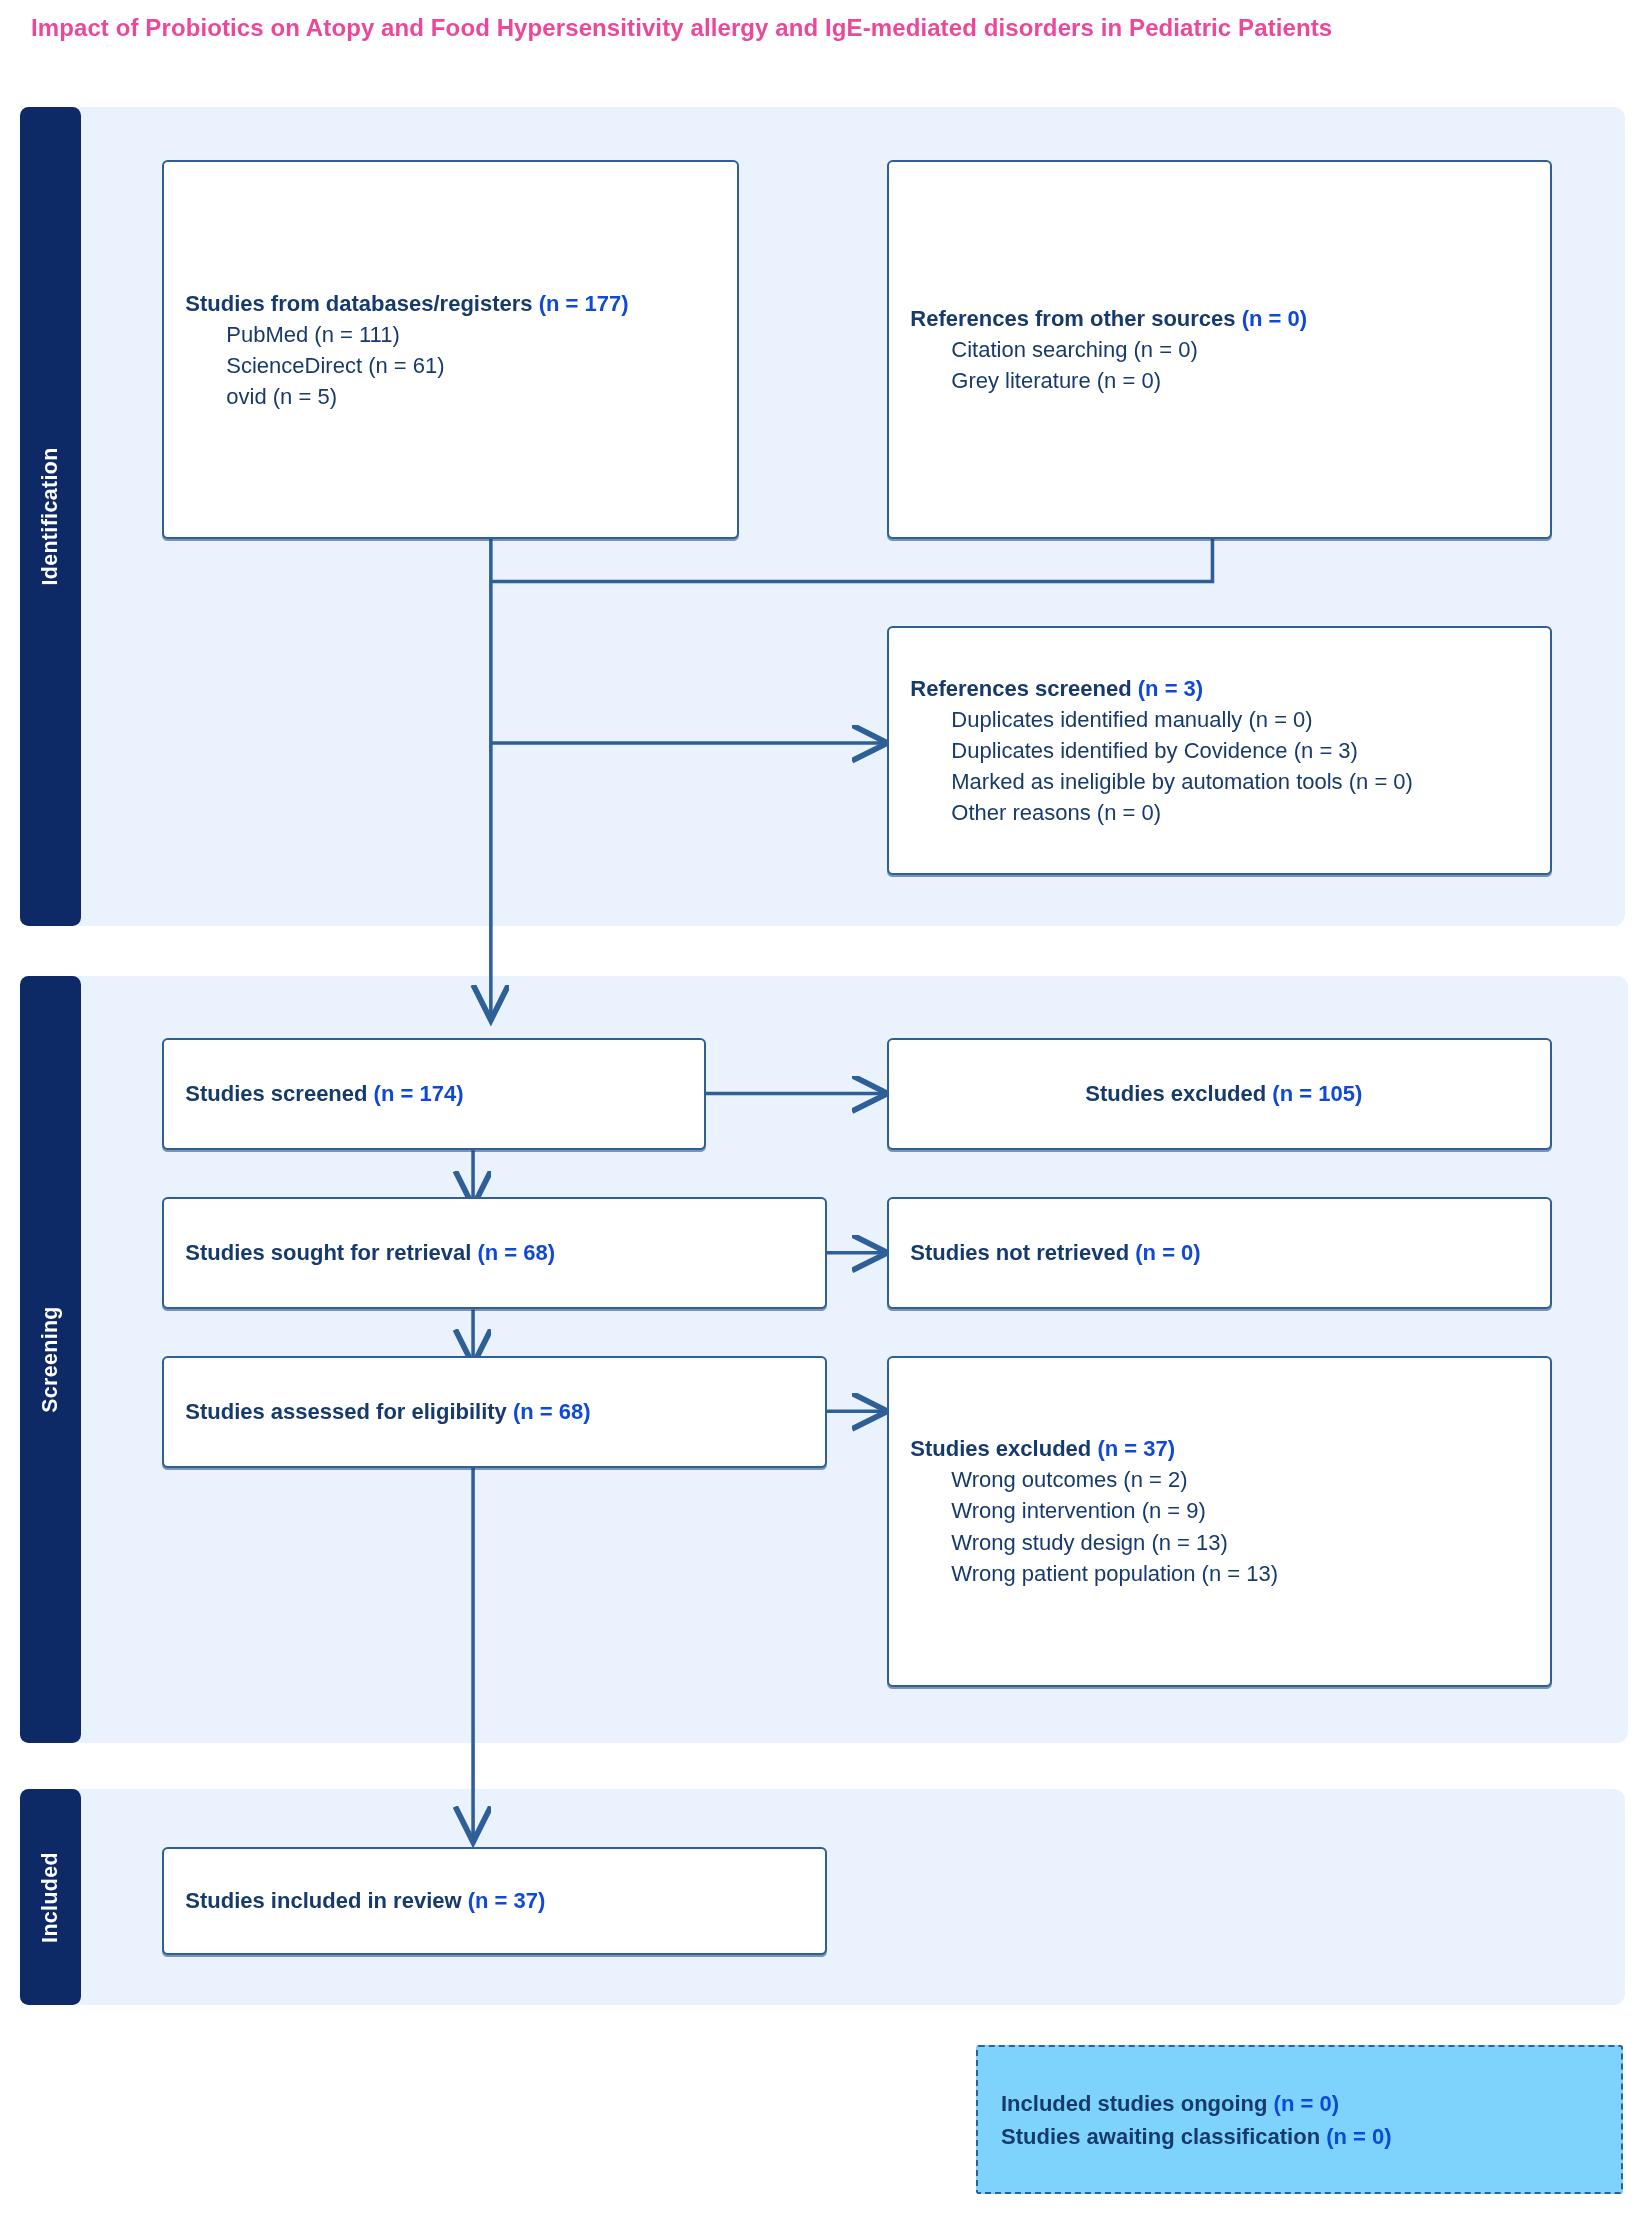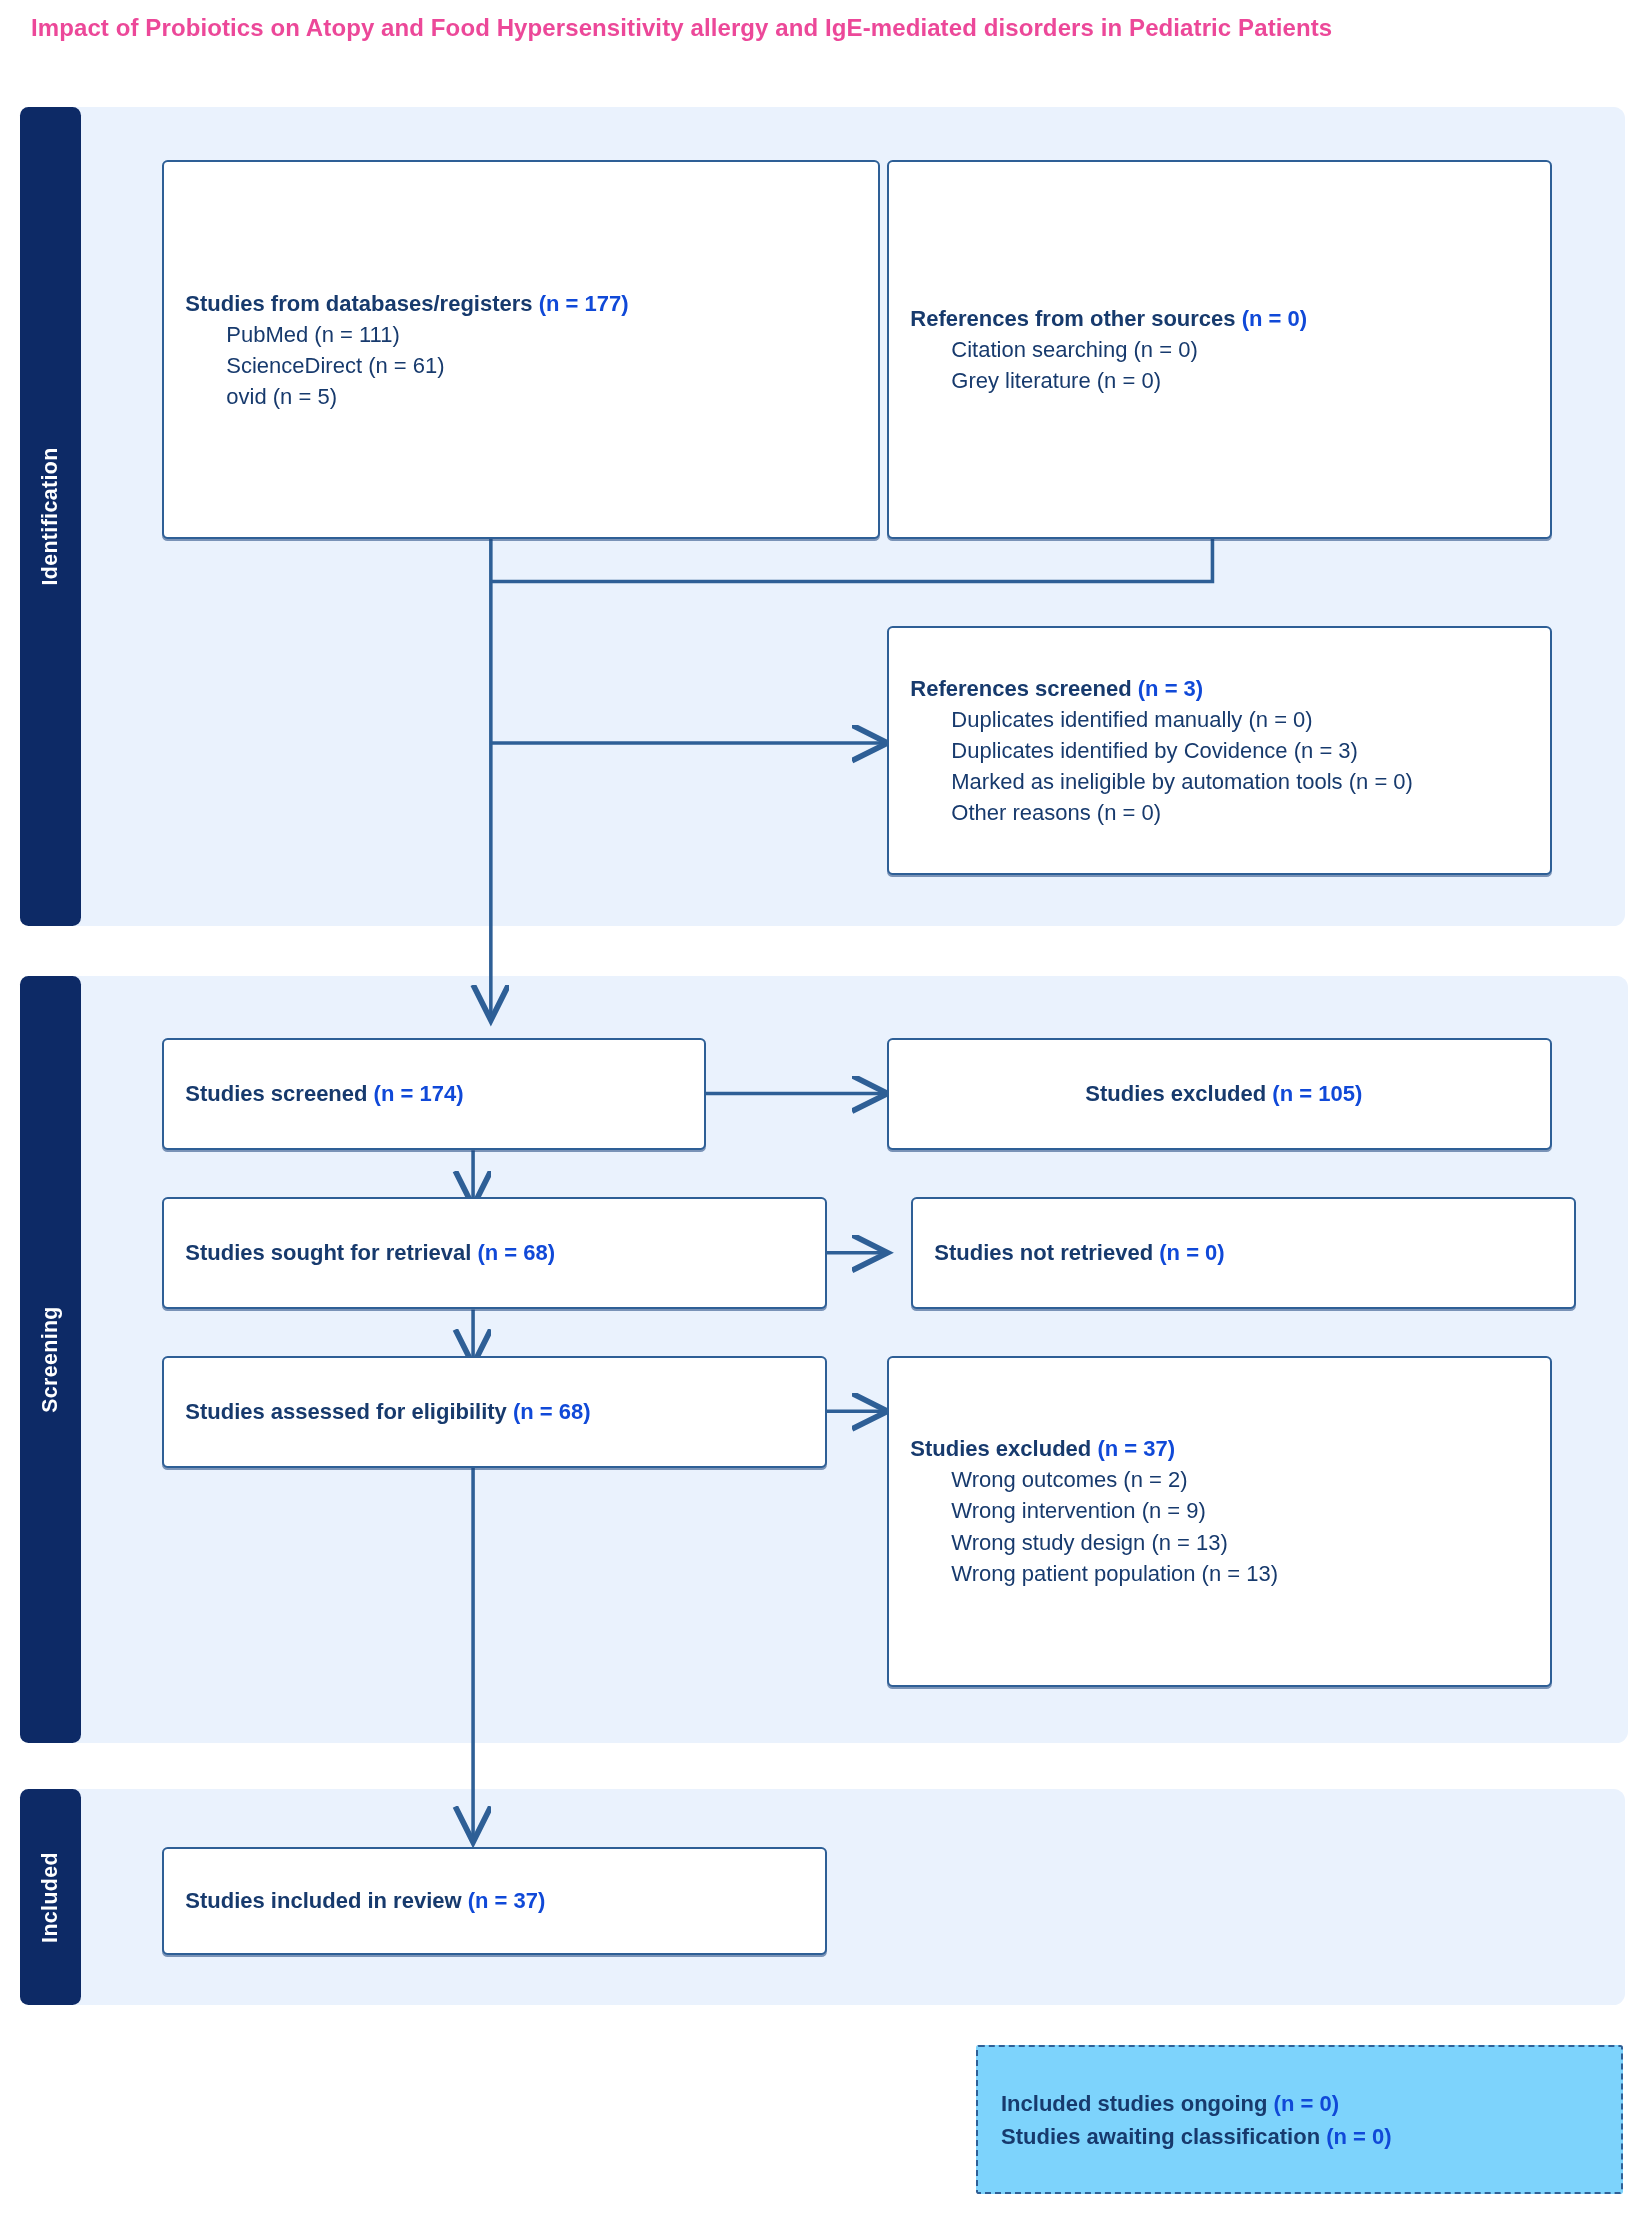--- a/index.html
+++ b/index.html
@@ -98,21 +98,21 @@
       <path d="M665,2065 L665,2586" marker-end="url(#ah)"></path>
 
       <path d="M665,1538 L1243,1538" marker-end="url(#ah)"></path>
 
       <path d="M665,1762 L1243,1762" marker-end="url(#ah)"></path>
 
       <path d="M665,1985 L1243,1985" marker-end="url(#ah)"></path>
     </g>
   </svg>
 
-  <div class="fbox mid" style="left:162px;top:160px;width:718px;height:379px;">
+  <div class="fbox mid" style="left:162px;top:160px;width:577px;height:379px;">
     <div class="inner">
       <span class="lead">Studies from databases/registers</span>
       <span class="hl">(n = 177)</span>
       <span class="sub">PubMed (n = 111)</span>
       <span class="sub">ScienceDirect (n = 61)</span>
       <span class="sub">ovid (n = 5)</span>
     </div>
   </div>
 
   <div class="fbox mid" style="left:887px;top:160px;width:665px;height:379px;">
@@ -149,21 +149,21 @@
     </div>
   </div>
 
   <div class="fbox mid" style="left:162px;top:1197px;width:665px;height:112px;">
     <div class="inner">
       <span class="lead">Studies sought for retrieval</span>
       <span class="hl">(n = 68)</span>
     </div>
   </div>
 
-  <div class="fbox mid" style="left:887px;top:1197px;width:665px;height:112px;margin-left:24px;">
+  <div class="fbox mid" style="left:887px;top:1197px;width:665px;height:112px;">
     <div class="inner">
       <span class="lead">Studies not retrieved</span>
       <span class="hl">(n = 0)</span>
     </div>
   </div>
 
   <div class="fbox mid" style="left:162px;top:1356px;width:665px;height:112px;">
     <div class="inner">
       <span class="lead">Studies assessed for eligibility</span>
       <span class="hl">(n = 68)</span>

